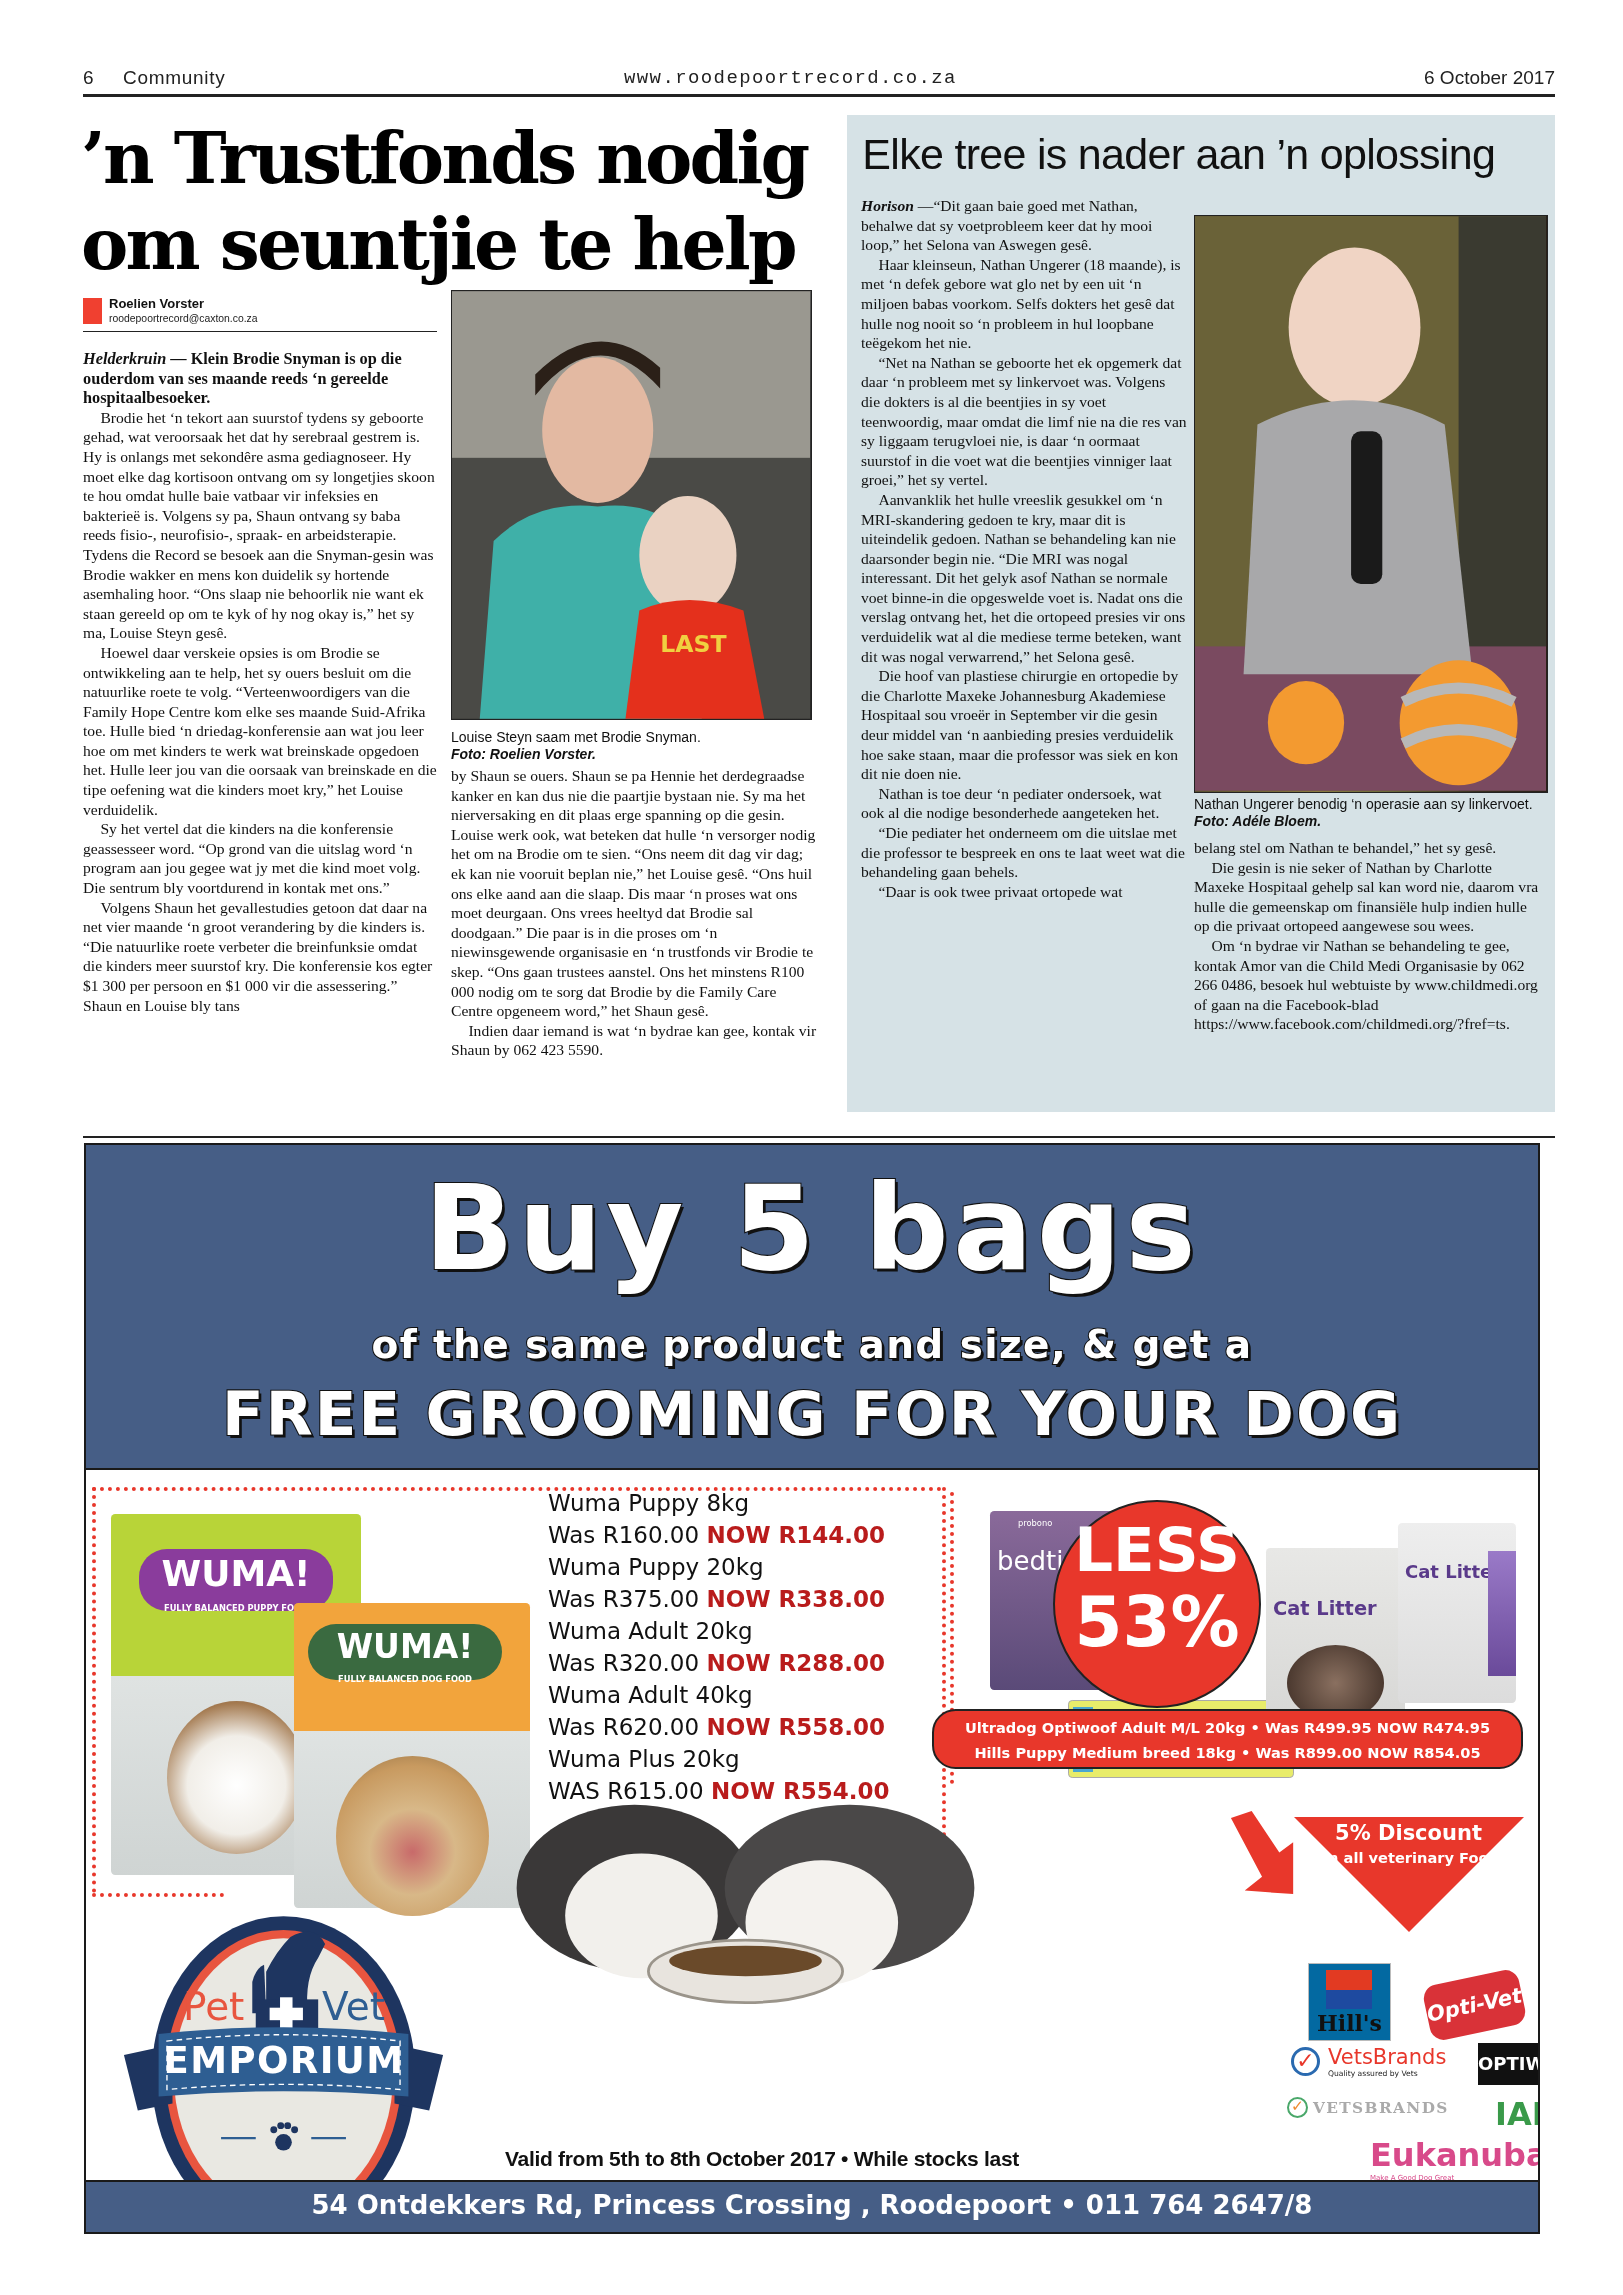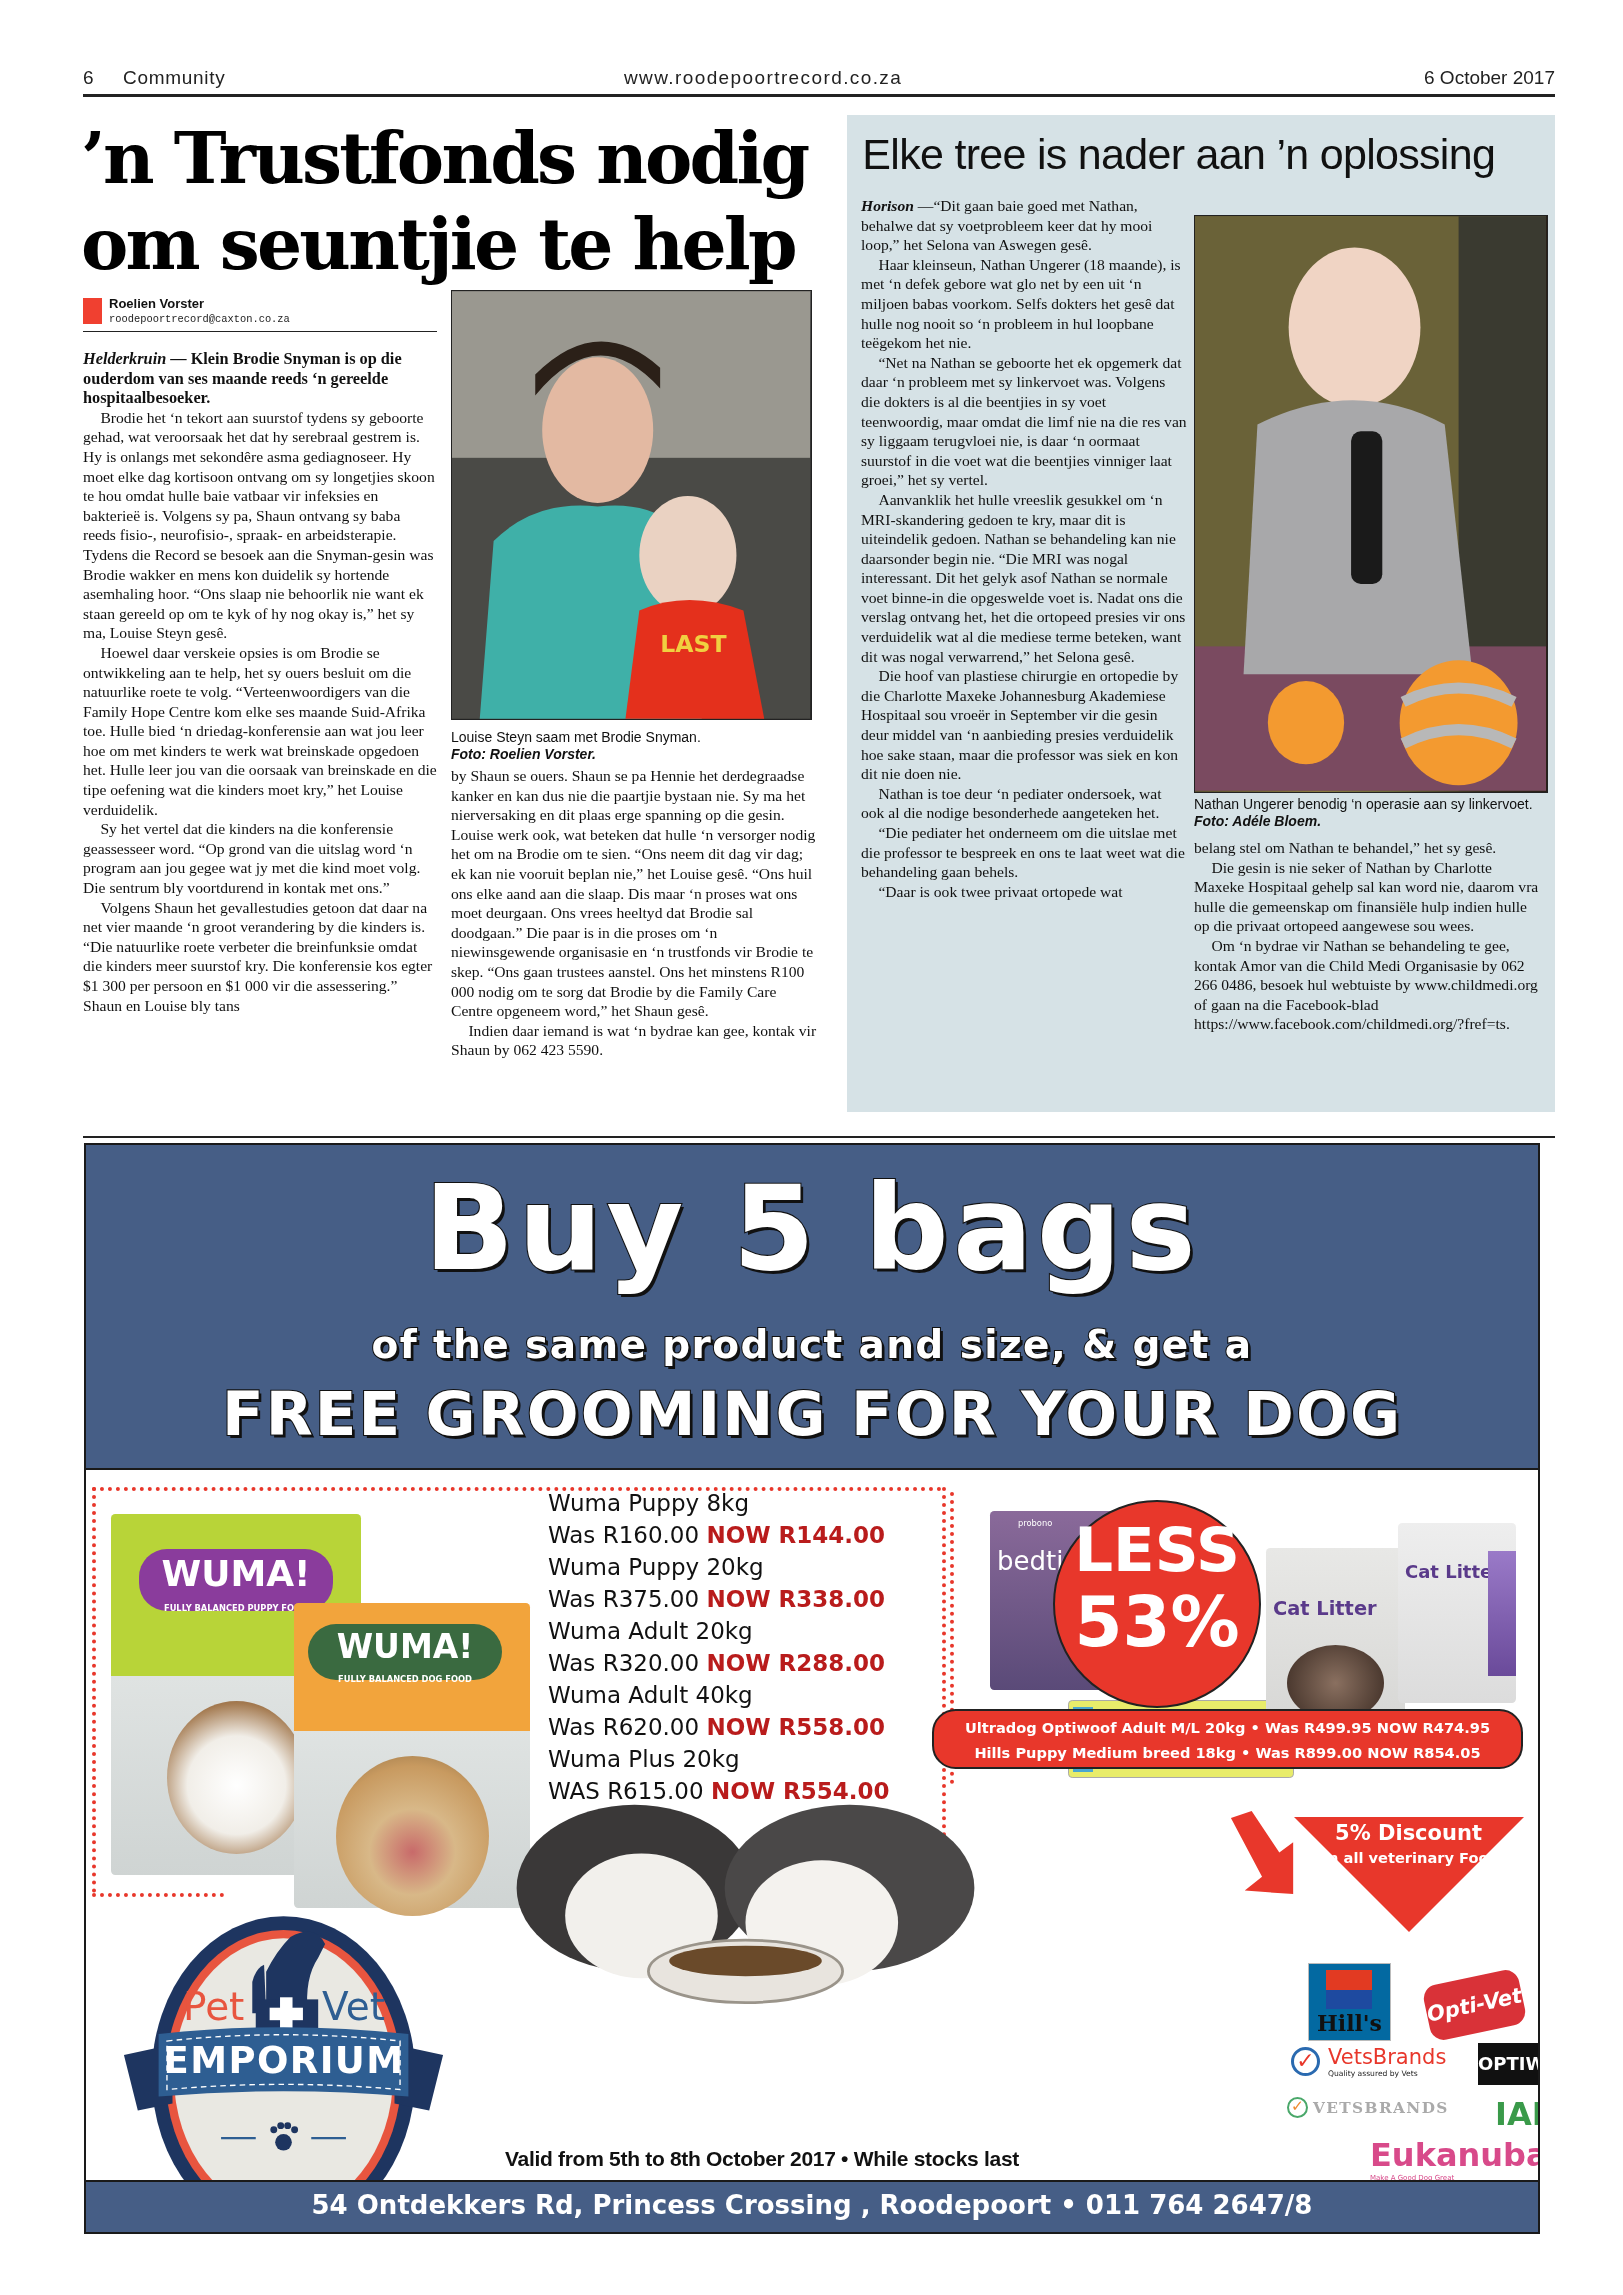--- a/index.html
+++ b/index.html
@@ -1,28 +1,28 @@
 <!DOCTYPE html>
 <html style="font-size:11px"><head>
 <meta charset="utf-8">
 <style>
   html,body{margin:0;padding:0;background:#fff;}
   body{width:1624px;height:2295px;position:relative;overflow:hidden;font-family:"Liberation Serif",serif;color:#111;}
   .abs{position:absolute;}
   .folio{top:67px;left:83px;width:1472px;height:28px;font-family:"Liberation Sans",sans-serif;font-size:19px;color:#222;}
   .folio .pg{position:absolute;left:0;top:0;}
   .folio .sec{position:absolute;left:40px;top:0;letter-spacing:0.7px;}
-  .folio .url{position:absolute;left:541px;top:0;letter-spacing:1.4px;}
+  .folio .url{position:absolute;left:541px;top:0;letter-spacing:1.4px;font-family:Liberation Mono, monospace;}
   .folio .date{position:absolute;right:0;top:0;}
   .rule{top:94px;left:83px;width:1472px;height:2.8px;background:#222;}
   .headline{top:115px;left:81px;width:770px;font-family:"DejaVu Serif","Liberation Serif",serif;font-weight:bold;font-size:71px;line-height:86px;letter-spacing:-2.8px;color:#000;}
   .byline{top:295px;left:83px;width:354px;height:36px;border-bottom:1.4px solid #222;}
   .byline .sq{position:absolute;left:0;top:2.8px;width:19.4px;height:26px;background:#f04030;}
   .byline .name{position:absolute;left:26px;top:1.4px;font-family:"Liberation Sans",sans-serif;font-weight:bold;font-size:13px;}
-  .byline .mail{position:absolute;left:26px;top:18px;font-family:Liberation Mono, monospace;font-size:10.4px;color:#222;}
+  .byline .mail{position:absolute;left:26px;top:18px;font-family:Liberation Sans, sans-serif;font-size:10.4px;color:#222;}
   .col{font-size:15.6px;line-height:19.6px;text-align:left;}
   .col p{margin:0;text-indent:17.4px;}
   .col p.noind{text-indent:0;}
   .lede{font-weight:bold;font-size:16.3px;line-height:19.6px;}
   .photo1{top:290px;left:451px;width:361px;height:430px;border:1.4px solid #222;box-sizing:border-box;overflow:hidden;background:linear-gradient(160deg,#8a8a88 0%,#3d3d3c 40%,#2a2a28 100%);}
   .cap{font-family:"Liberation Sans",sans-serif;font-size:14px;line-height:16.7px;}
   .cap b{font-style:italic;}
   .sidebar{top:115px;left:847px;width:708px;height:997px;background:#d6e2e6;}
   .sidebar h2{position:absolute;left:15.3px;top:15.3px;margin:0;font-family:"Liberation Sans",sans-serif;font-weight:normal;font-size:43px;letter-spacing:-0.7px;color:#111;}
   .photo2{top:215px;left:1194px;width:354px;height:578px;border:1.4px solid #222;box-sizing:border-box;overflow:hidden;background:linear-gradient(90deg,#5a5030 0%,#8a7a40 35%,#6c6a3a 55%,#3a3020 80%,#2a2018 100%);}

